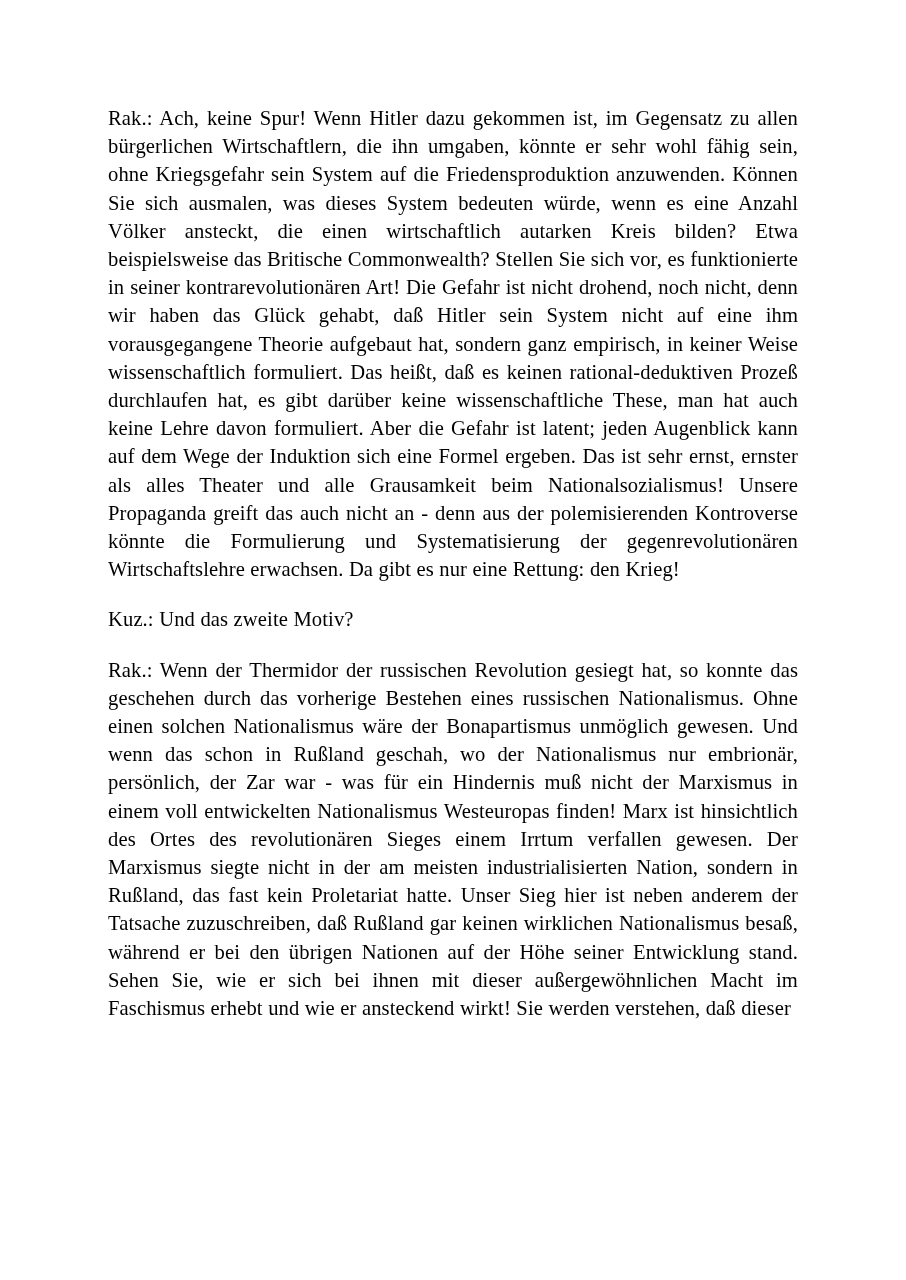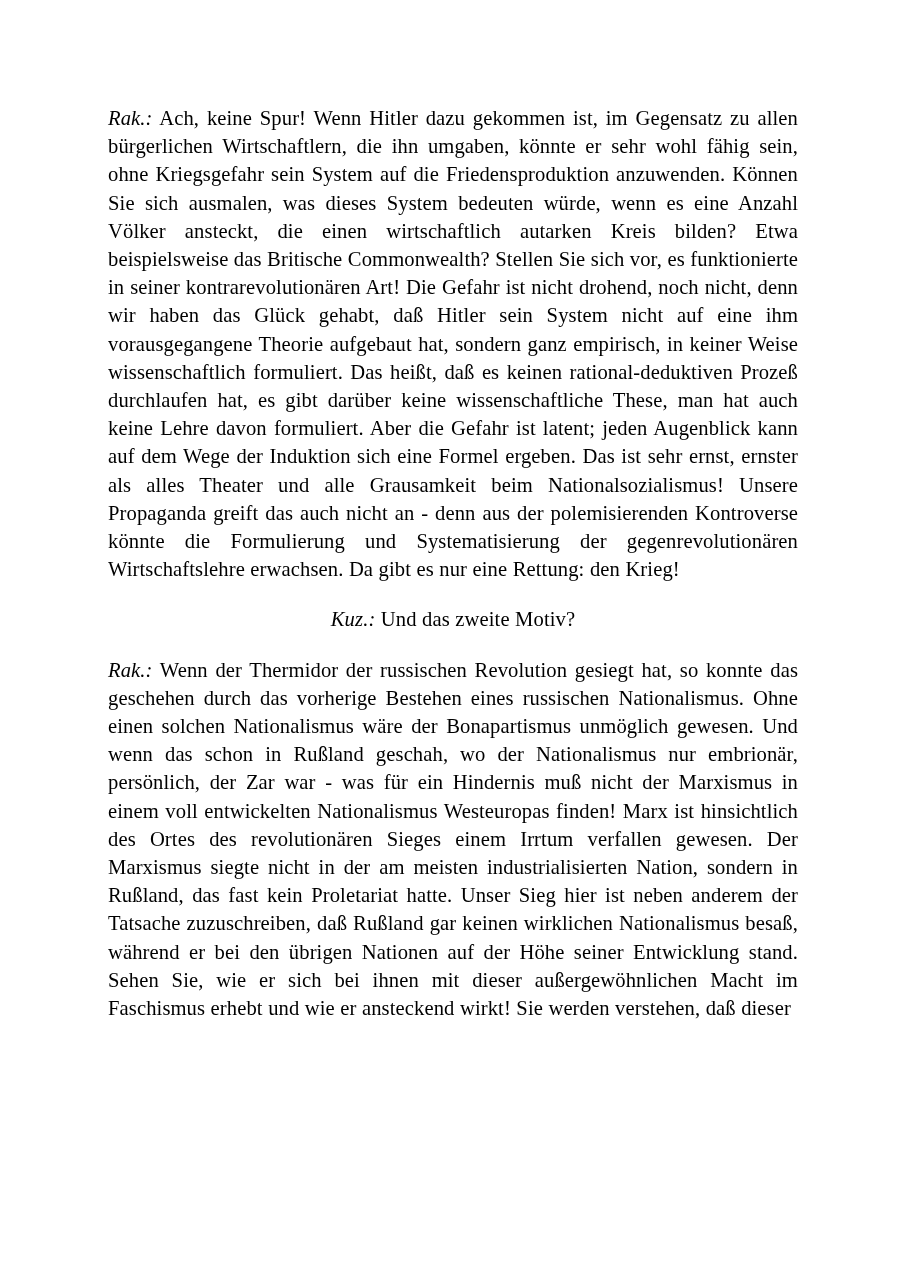--- a/index.html
+++ b/index.html
@@ -37,24 +37,23 @@
     text-justify: inter-word;
     letter-spacing: 0.005em;
     word-spacing: 0.01em;
     hyphens: none;
     -webkit-hyphens: none;
   }
   .para:last-child {
     margin-bottom: 9px;
   }
   .speaker {
-    font-style: italic;
   }
   .para.short {
-    text-align: center;
+    text-align: left;
   }
 </style>
 </head>
 <body>
 
 <div class="page">
   <div class="text-column">
 
     <p class="para">
       <span class="speaker">Rak.:</span>

